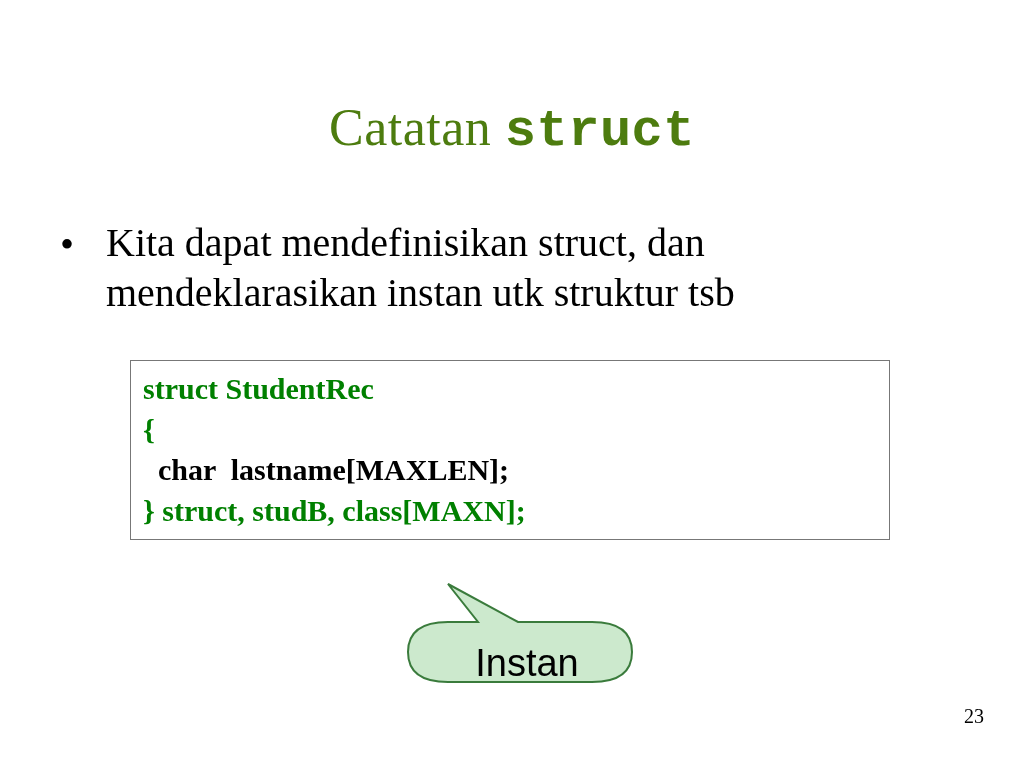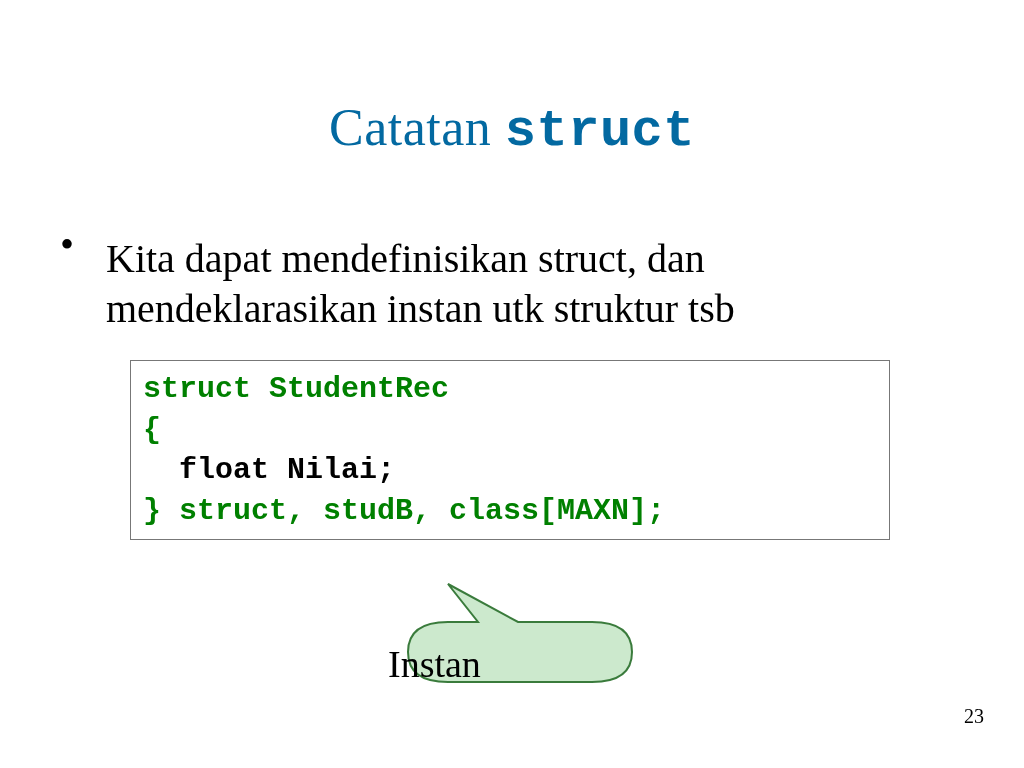--- a/index.html
+++ b/index.html
@@ -18,21 +18,21 @@
     height: 768px;
     box-sizing: border-box;
   }
   .title {
     position: absolute;
     top: 98px;
     left: 0;
     width: 100%;
     text-align: center;
     font-size: 52px;
-    color: #0369a1;
+    color: #4d7c0f;
     letter-spacing: 0.5px;
   }
   .title .serif {
     font-family: "Times New Roman", Times, serif;
   }
   .title .mono {
     font-family: "Courier New", Courier, monospace;
     font-weight: bold;
   }
   .bullet {
@@ -44,54 +44,54 @@
     line-height: 1.25;
   }
   .bullet .dot {
     position: absolute;
     left: 0;
     top: 2px;
   }
   .bullet .text {
     display: block;
     padding-left: 46px;
-    margin-top: 16px;
   }
   .codebox {
     position: absolute;
     top: 360px;
     left: 130px;
     width: 760px;
     border: 1px solid #777;
     padding: 8px 12px 8px 12px;
-    font-family: Liberation Mono, monospace;
+    font-family: Liberation Serif, serif;
     font-weight: bold;
     font-size: 30px;
     line-height: 1.35;
     box-sizing: border-box;
   }
   .codebox .green { color: #008000; }
   .codebox .black { color: #000; }
   .callout-wrap {
     position: absolute;
     top: 582px;
     left: 388px;
     width: 264px;
     height: 140px;
   }
   .callout-wrap svg {
     display: block;
   }
   .callout-label {
     position: absolute;
     top: 60px;
-    left: 0;
+    left: 7px;
     width: 264px;
+    text-align: center;
     font-size: 38px;
-    font-family: Liberation Serif, serif;
+    font-family: Liberation Sans, sans-serif;
     color: #000;
   }
   .pagenum {
     position: absolute;
     right: 40px;
     bottom: 40px;
     font-size: 20px;
     font-family: "Times New Roman", Times, serif;
   }
 </style>
@@ -105,21 +105,21 @@
   </div>
 
   <div class="bullet">
     <span class="dot">•</span>
     <span class="text">Kita dapat mendefinisikan struct, dan mendeklarasikan instan utk struktur tsb</span>
   </div>
 
   <div class="codebox">
     <div class="green">struct StudentRec</div>
     <div class="green">{</div>
-    <div class="black"><span style="white-space:pre">  float Nilai;</span></div>
+    <div class="black"><span style="white-space:pre">  char  lastname[MAXLEN];</span></div>
     <div class="green">} struct, studB, class[MAXN];</div>
   </div>
 
   <div class="callout-wrap">
     <svg width="264" height="140" viewBox="0 0 264 140">
       <path d="M20 70
                Q20 40 60 40
                L90 40
                L60 2
                L130 40

